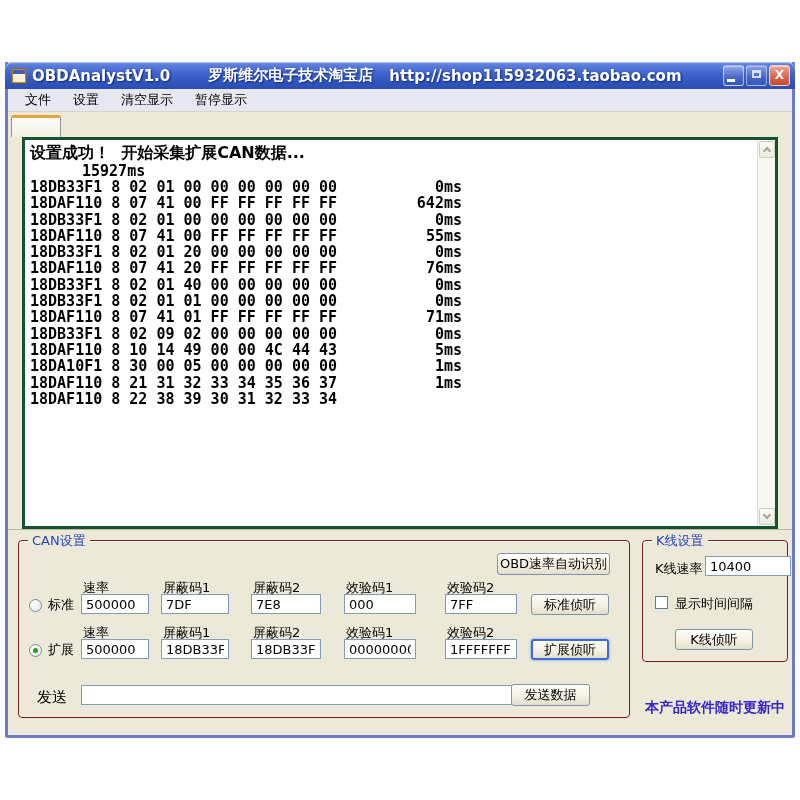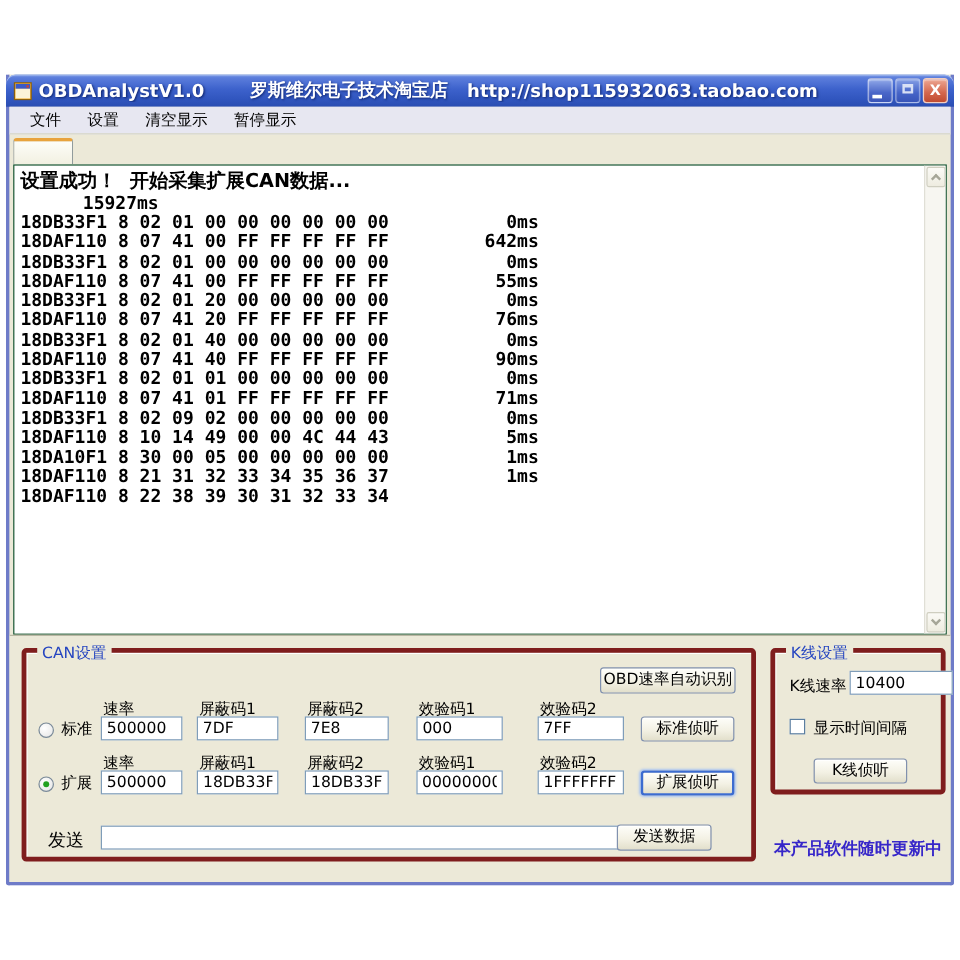--- a/index.html
+++ b/index.html
@@ -54,21 +54,21 @@
     width:50px; height:22px;
     background:linear-gradient(180deg,#FDFDF8,#F2F0E1);
     border:1px solid #919B9C; border-bottom:none;
     border-top:3px solid #E8A33D;
     border-radius:3px 3px 0 0;
   }
 
   
   .logarea {
     flex:0 0 392px; position:relative; background:#fff;
-    border:1px solid #14532d; margin:0 3px; overflow:hidden;
+    border:3px solid #14532d; margin:0 14px; overflow:hidden;
   }
   .log-content { padding:3px 2px 0 5px; color:#000; }
   .status-line { font:bold 16px "DejaVu Sans",sans-serif; white-space:pre; line-height:20px; }
   .ts-line { font:bold 15px "DejaVu Sans Mono",monospace; padding-left:52px; line-height:16px; }
   .frame-row {
     width:432px; display:flex; justify-content:space-between;
     font:bold 15px "DejaVu Sans Mono",monospace; line-height:16.3px; white-space:pre;
   }
 
   
@@ -81,21 +81,21 @@
     background:linear-gradient(180deg,#FBFAF6,#EEECE0); border:1px solid #CFCEC0; border-radius:2px;
   }
   .sb-up { top:1px; } .sb-down { bottom:1px; }
   .chev { position:absolute; left:4px; width:6px; height:6px; border-left:2px solid #A6A698; border-top:2px solid #A6A698; }
   .sb-up .chev { top:6px; transform:rotate(45deg); }
   .sb-down .chev { top:3px; transform:rotate(225deg); }
 
   
   .bottom-panel { flex:1 1 auto; position:relative; background:#ECE9D8; border-top:1px solid #B9B6A2; }
 
-  .groupbox { position:absolute; border:4px solid #7f1d1d; border-radius:4px; box-shadow:inset 1px 1px 0 #fff; }
+  .groupbox { position:absolute; border:1px solid #7f1d1d; border-radius:4px; box-shadow:inset 1px 1px 0 #fff; }
   .group-title {
     position:absolute; top:-9px; left:9px; background:#ECE9D8; padding:0 4px;
     color:#2444C0; font-size:13px;
   }
   .can-group { left:10px; top:10px; width:612px; height:178px; }
   .kline-group { left:634px; top:10px; width:146px; height:122px; }
 
   .col-label { position:absolute; font-size:13px; color:#000; white-space:nowrap; }
   .fld {
     position:absolute; height:20px; background:#fff; border:1px solid #7F9DB9;
@@ -190,21 +190,20 @@
       <div class="status-line">设置成功！  开始采集扩展CAN数据...</div>
       <div class="ts-line">15927ms</div>
 
       <div class="frame-row"><span>18DB33F1 8 02 01 00 00 00 00 00 00</span><span>0ms</span></div>
       <div class="frame-row"><span>18DAF110 8 07 41 00 FF FF FF FF FF</span><span>642ms</span></div>
       <div class="frame-row"><span>18DB33F1 8 02 01 00 00 00 00 00 00</span><span>0ms</span></div>
       <div class="frame-row"><span>18DAF110 8 07 41 00 FF FF FF FF FF</span><span>55ms</span></div>
       <div class="frame-row"><span>18DB33F1 8 02 01 20 00 00 00 00 00</span><span>0ms</span></div>
       <div class="frame-row"><span>18DAF110 8 07 41 20 FF FF FF FF FF</span><span>76ms</span></div>
       <div class="frame-row"><span>18DB33F1 8 02 01 40 00 00 00 00 00</span><span>0ms</span></div>
-      <div class="frame-row"><span>18DAF110 8 07 41 40 FF FF FF FF FF</span><span>90ms</span></div>
       <div class="frame-row"><span>18DB33F1 8 02 01 01 00 00 00 00 00</span><span>0ms</span></div>
       <div class="frame-row"><span>18DAF110 8 07 41 01 FF FF FF FF FF</span><span>71ms</span></div>
       <div class="frame-row"><span>18DB33F1 8 02 09 02 00 00 00 00 00</span><span>0ms</span></div>
       <div class="frame-row"><span>18DAF110 8 10 14 49 00 00 4C 44 43</span><span>5ms</span></div>
       <div class="frame-row"><span>18DA10F1 8 30 00 05 00 00 00 00 00</span><span>1ms</span></div>
       <div class="frame-row"><span>18DAF110 8 21 31 32 33 34 35 36 37</span><span>1ms</span></div>
       <div class="frame-row"><span>18DAF110 8 22 38 39 30 31 32 33 34</span><span></span></div>
     </div>
     <div class="scrollbar">
       <div class="sb-btn sb-up">

